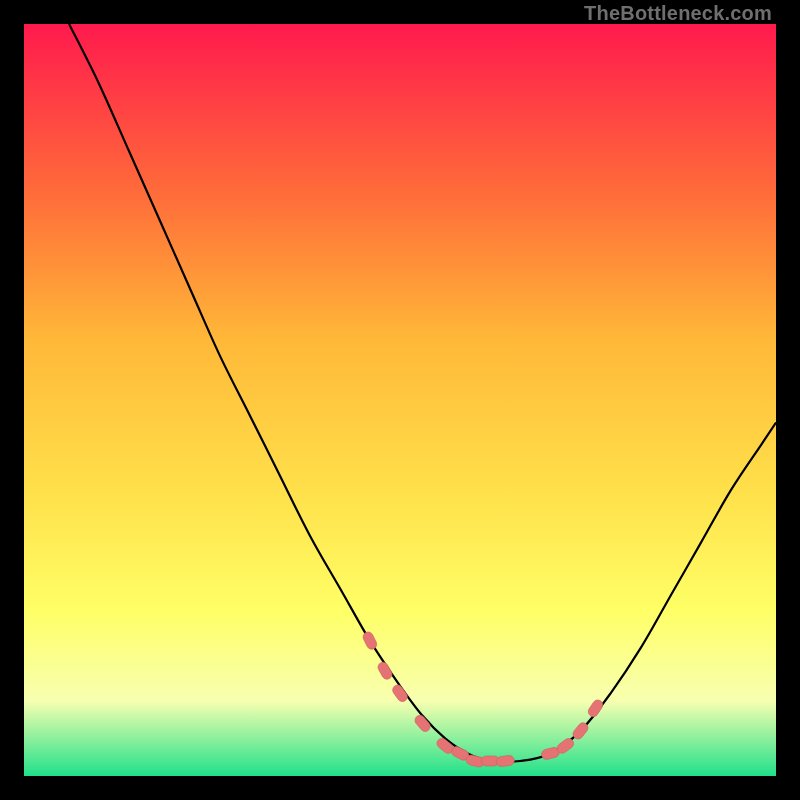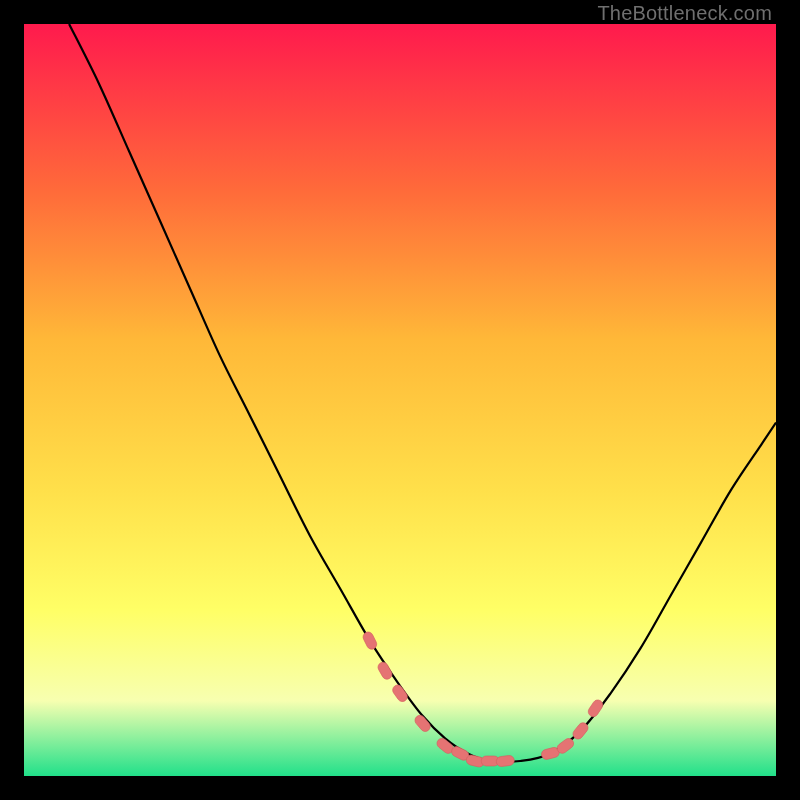--- a/index.html
+++ b/index.html
@@ -25,21 +25,21 @@
     top: 0;
     width: 752px;
     height: 752px;
   }
   .watermark {
     position: absolute;
     top: 2px;
     right: 28px;
     color: #6f6f6f;
     font-size: 20px;
-    font-weight: 400;
+    font-weight: 700;
     letter-spacing: 0.2px;
   }
 </style>
 </head>
 <body>
 
 <div class="watermark">TheBottleneck.com</div>
 
 <div class="frame">
   <svg class="plot" viewBox="0 0 752 752" preserveAspectRatio="none">

